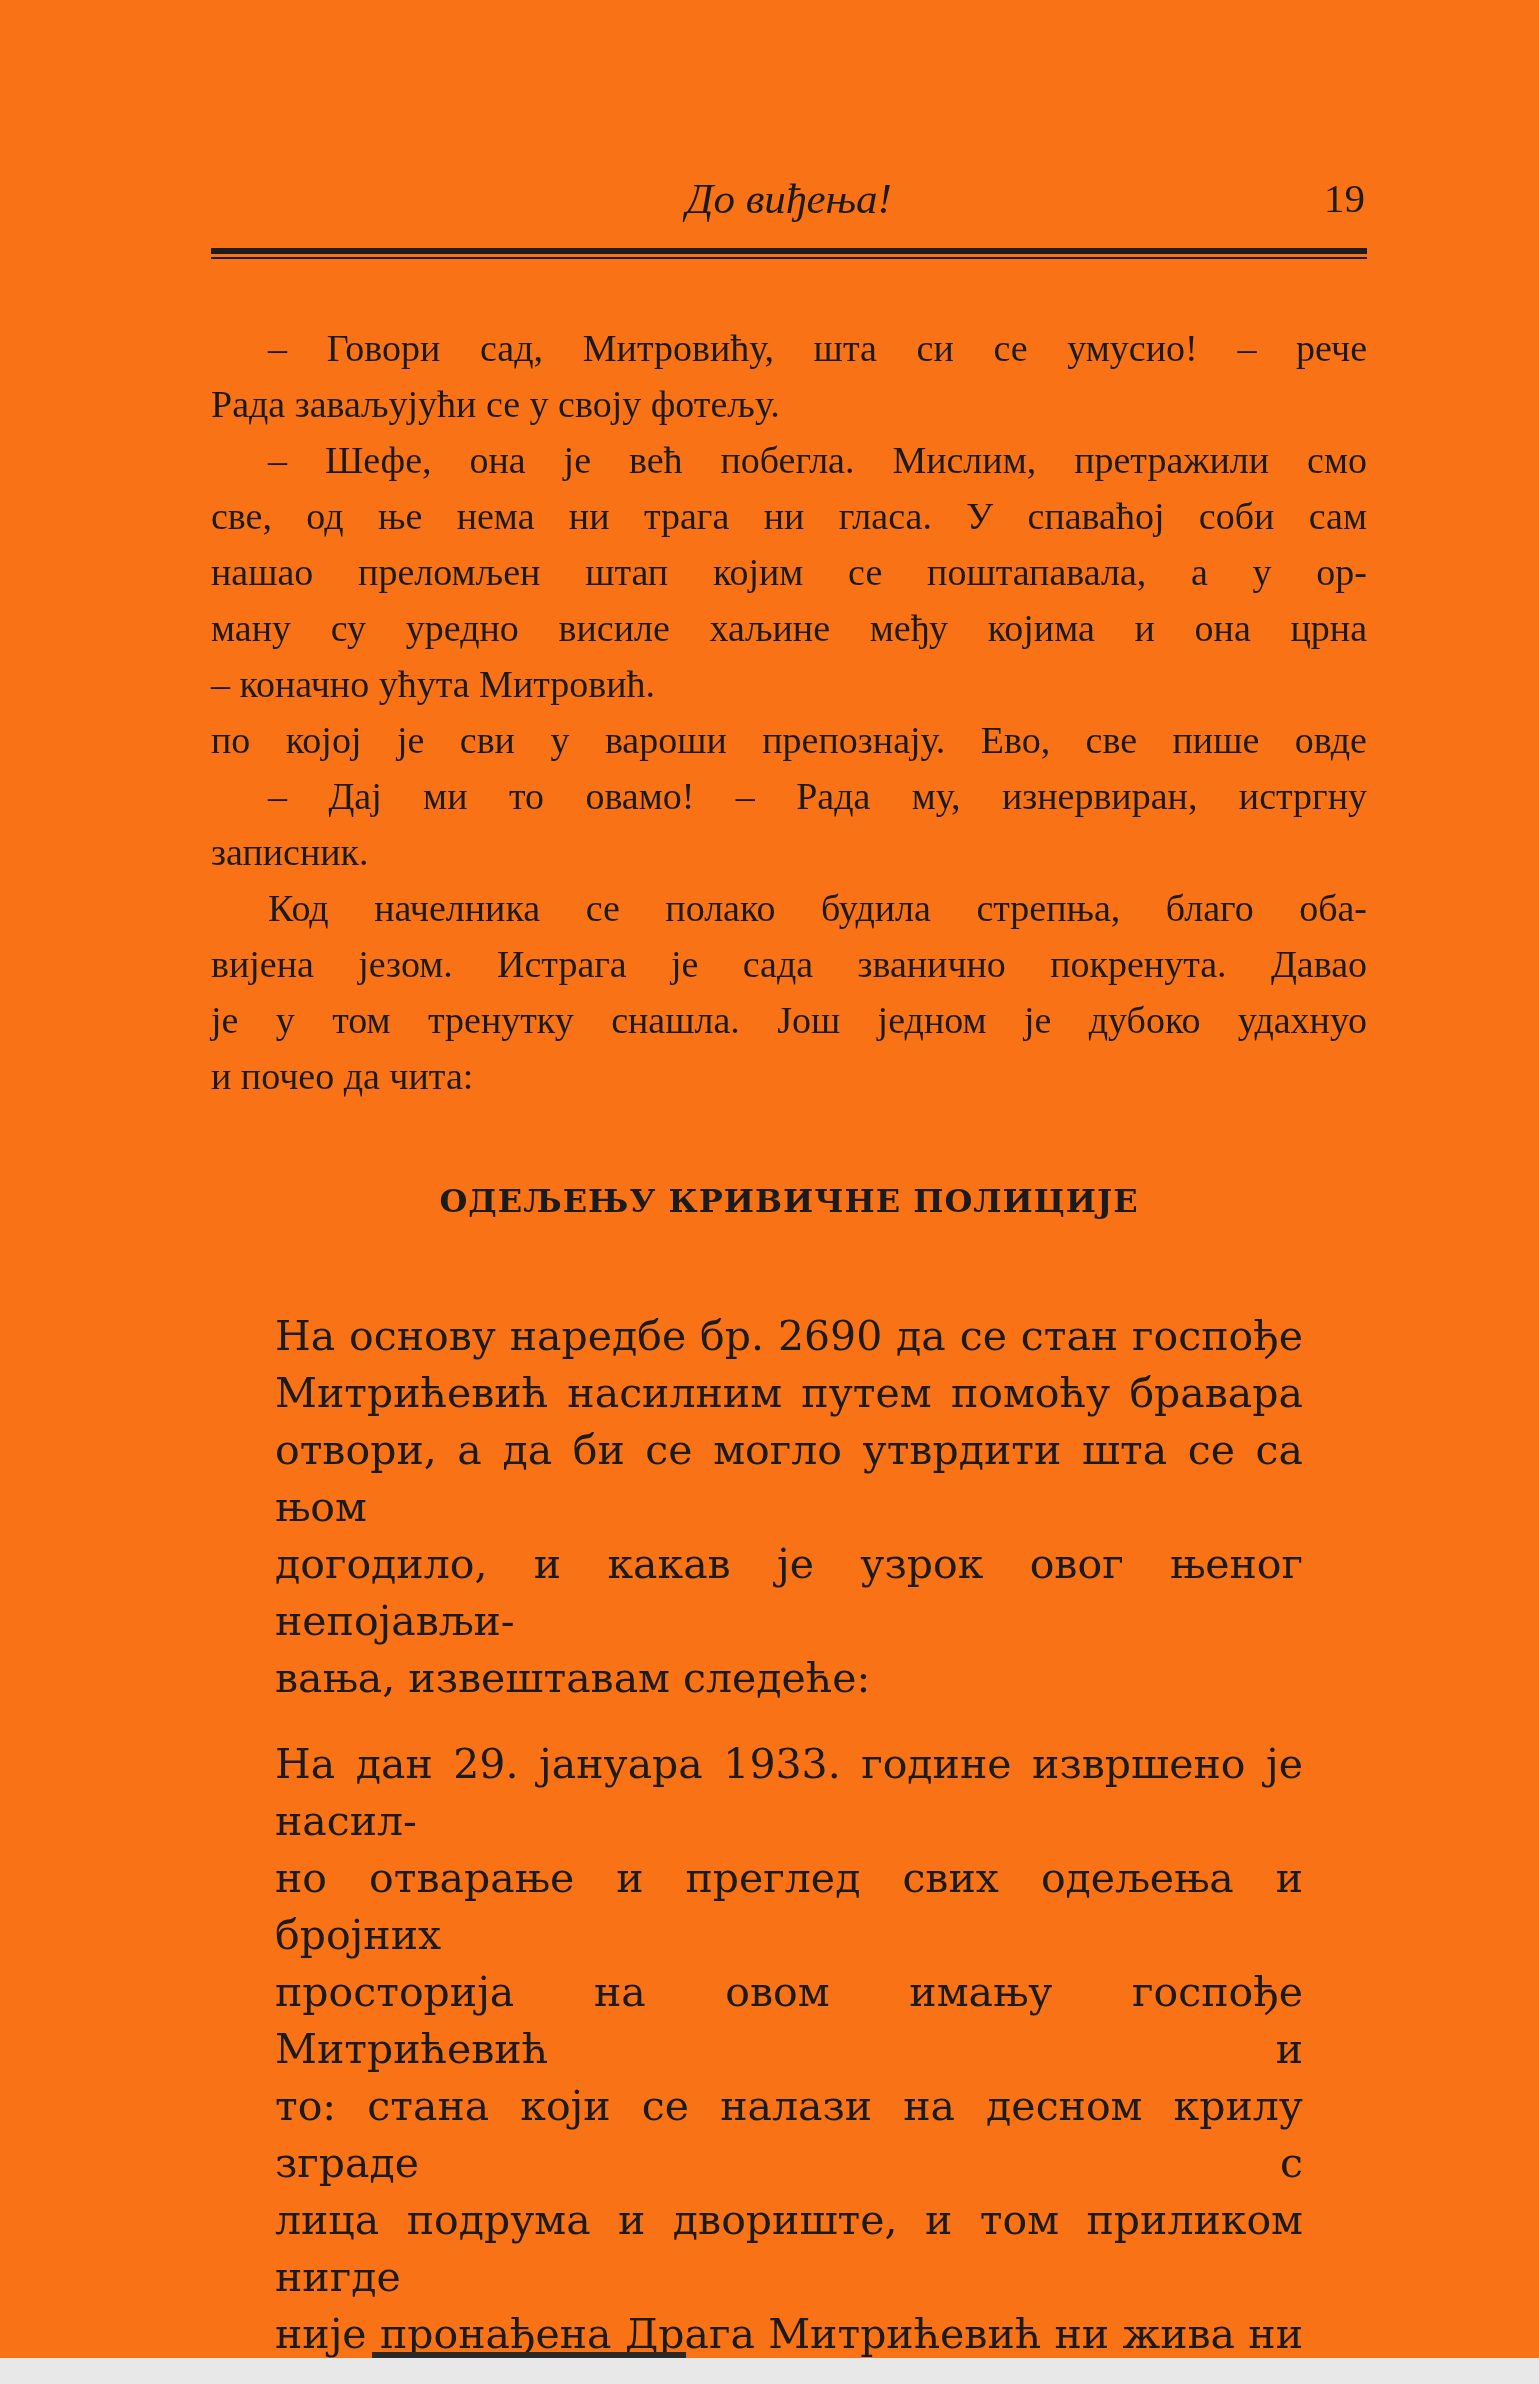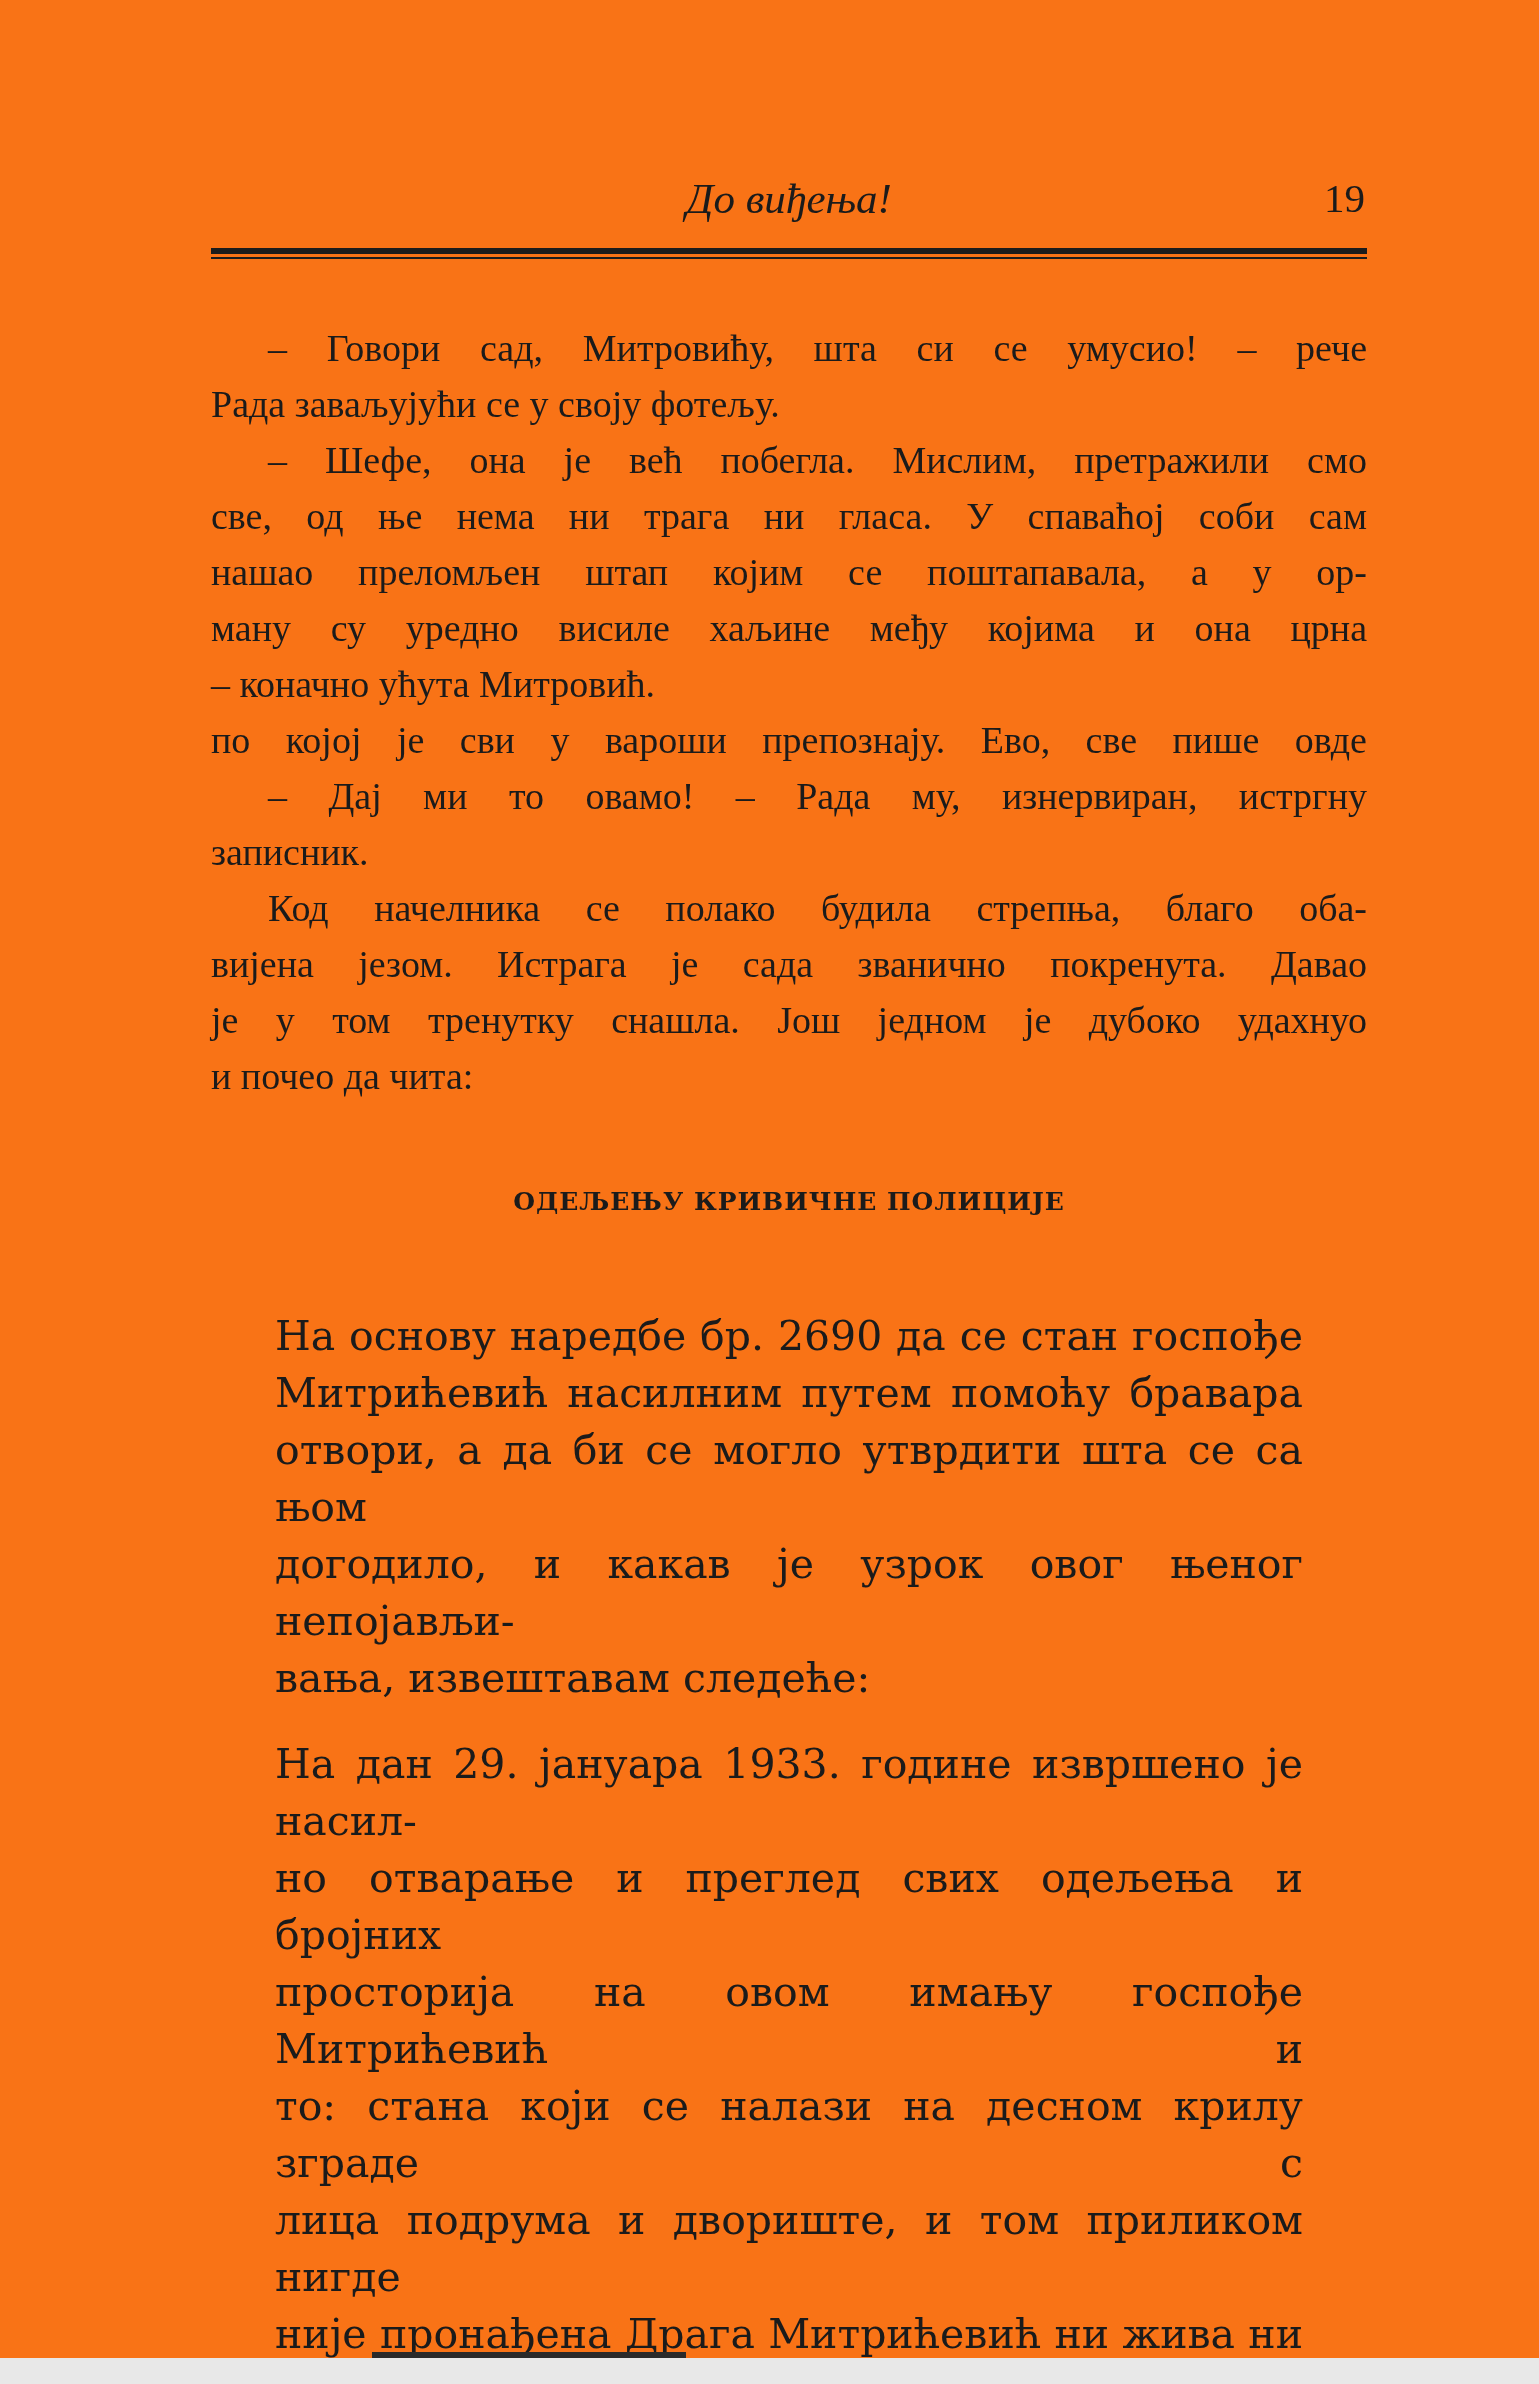--- a/index.html
+++ b/index.html
@@ -48,21 +48,21 @@
     white-space: normal;
   }
   .line.end { text-align-last: left; }
   .line.indent { padding-left: 57px; }
   
   .report-heading {
     margin-top: 69px;
     text-align: center;
     font-family: "DejaVu Serif", serif;
     font-weight: bold;
-    font-size: 25px;
+    font-size: 32px;
     line-height: 57px;
     letter-spacing: 1px;
   }
   
   .report-block {
     margin-top: 78px;
     margin-left: 64px;
     margin-right: 64px;
     font-family: "DejaVu Serif", serif;
   }

